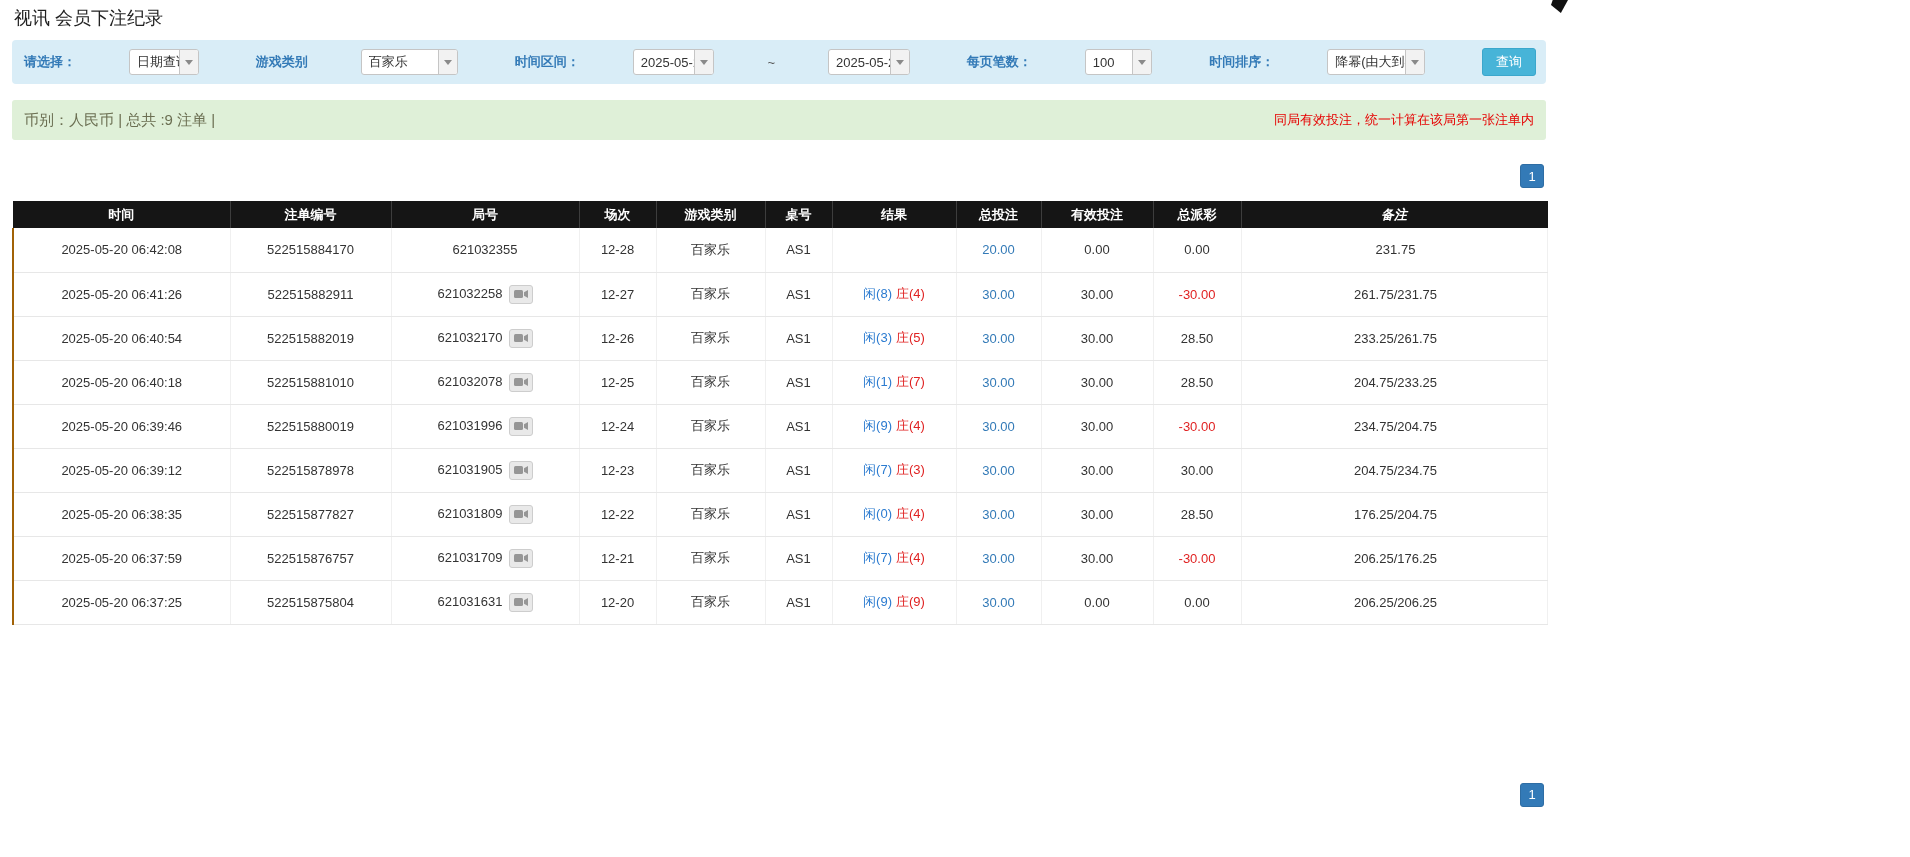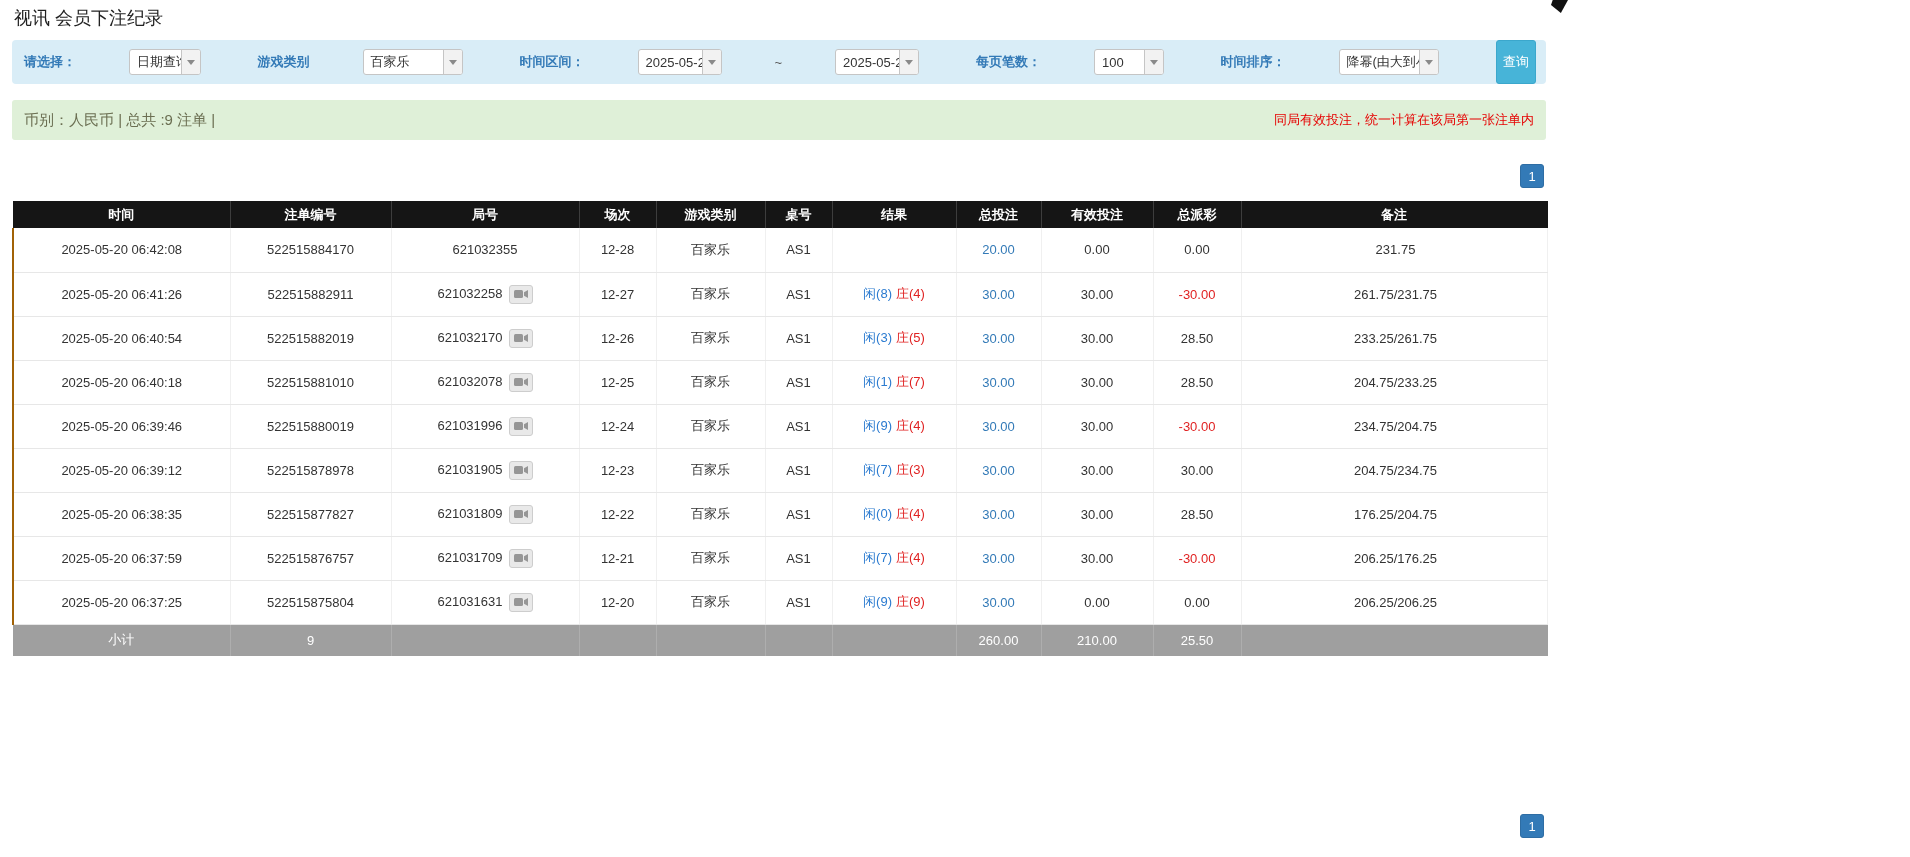--- a/index.html
+++ b/index.html
@@ -25,21 +25,21 @@
     display:inline-flex; align-items:stretch; overflow:hidden; cursor:pointer;
   }
   .combo-text { flex:1; display:flex; align-items:center; padding:4px 7px; font-size:13px; color:#333; overflow:hidden; }
   .combo-btn {
     width:19px; background:#f2f2f2; border-left:1px solid #c5c5c5;
     display:flex; align-items:center; justify-content:center;
   }
   .caret { width:0; height:0; border-left:4px solid transparent; border-right:4px solid transparent; border-top:5px solid #8a8a8a; }
   .tilde { margin:0 6px; color:#555; }
   .search-btn {
-    margin-left:10px; height:44px; padding:0 6px; background:#47b4d8; color:#fff;
+    margin-left:10px; height:28px; padding:0 13px; background:#47b4d8; color:#fff;
     border:1px solid #3ba7cc; border-radius:3px; font-size:13px; cursor:pointer;
     font-family:inherit;
   }
 
   
   .summary-bar {
     background:#dff0d8; border-radius:3px; margin-top:16px; height:40px;
     display:flex; align-items:center; justify-content:space-between; padding:0 12px;
   }
   .summary-left { color:#6b6f52; font-size:15px; }
@@ -53,21 +53,21 @@
     min-width:24px; height:24px; background:#337ab7; color:#fff; border:1px solid #2e6da4;
     border-radius:3px; font-size:13px; cursor:pointer; font-family:inherit; padding:0 7px;
   }
 
   
   table.records { border-collapse:collapse; width:1534px; table-layout:fixed;border-radius:16px; }
   thead th {
     background:#151515; color:#fff; font-weight:bold; font-size:13px; height:27px;
     border-right:1px solid #3d3d3d; text-align:center; padding:0 4px;
   }
-  thead th:last-child { border-right:1px solid #151515; }
+  thead th:last-child { border-right:1px solid #151515;font-style:italic; }
   tbody td {
     height:44px; text-align:center; background:#fff; font-size:13px; color:#333;
     border-bottom:1px solid #e7e7e7; border-right:1px solid #f0f0f0; padding:0 4px;
     overflow:hidden;
   }
   tbody td:first-child { border-left:2px solid #a16207; }
   tbody td:last-child  { border-right:1px solid #f0f0f0;padding-left:7px; }
   .res-player { color:#2b7bd0; margin-right:4px; }
   .res-banker { color:#e02222; }
   .amount-link { color:#337ab7; cursor:pointer; }
@@ -392,33 +392,20 @@
     </td>
     <td>
       <span class="amount-link">30.00</span>
     </td>
     <td>0.00</td>
     <td>0.00</td>
     <td>206.25/206.25</td>
   </tr>
       </tbody>
     <tfoot>
-        <tr>
-          <td>小计</td>
-          <td>9</td>
-          <td></td>
-          <td></td>
-          <td></td>
-          <td></td>
-          <td></td>
-          <td>260.00</td>
-          <td>210.00</td>
-          <td>25.50</td>
-          <td></td>
-        </tr>
       </tfoot>
   </table>
 
   <div class="pager bottom">
     <button class="page-btn">1</button>
   </div>
 
 </div>
 
 <div class="cursor-artifact"></div>

